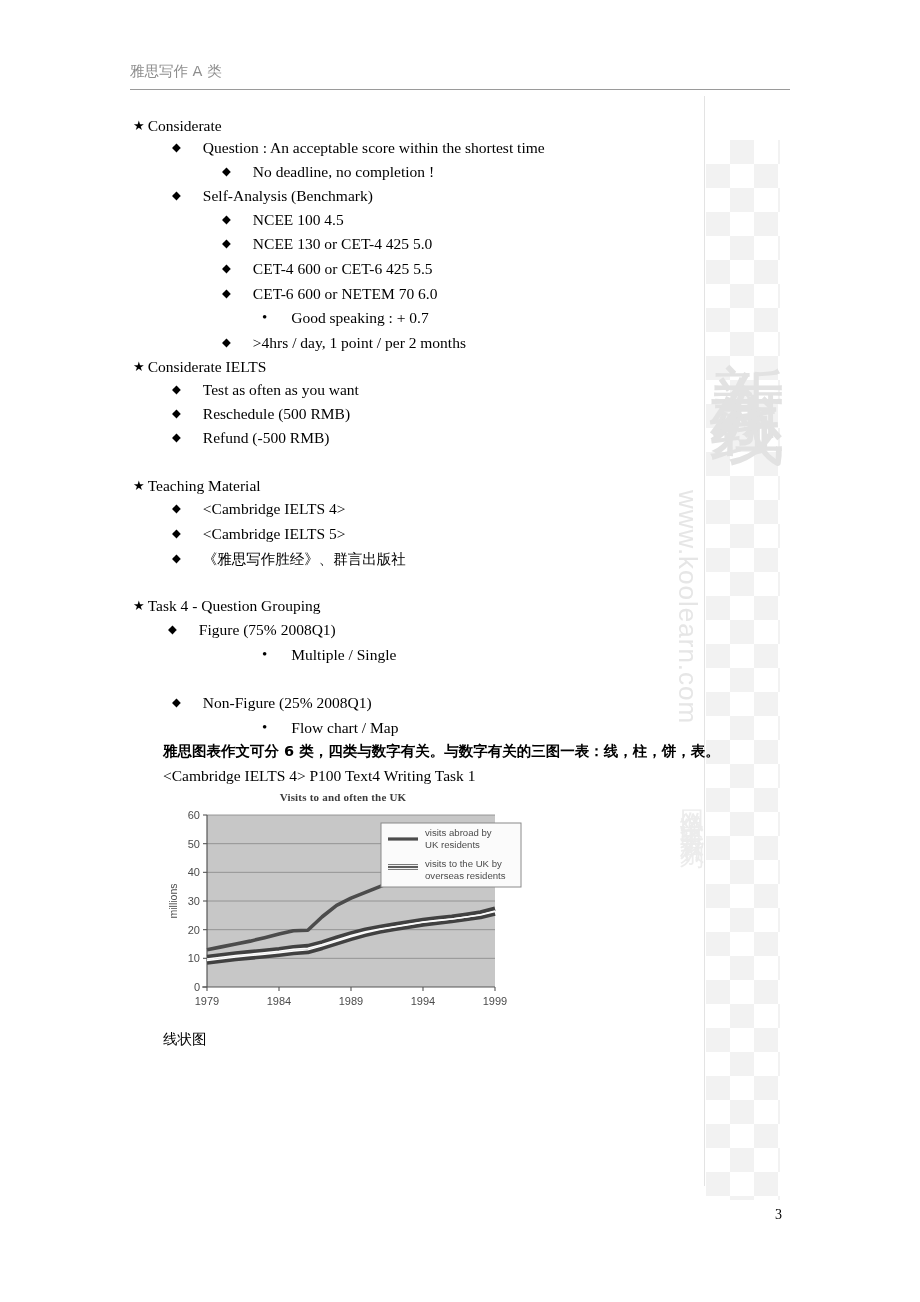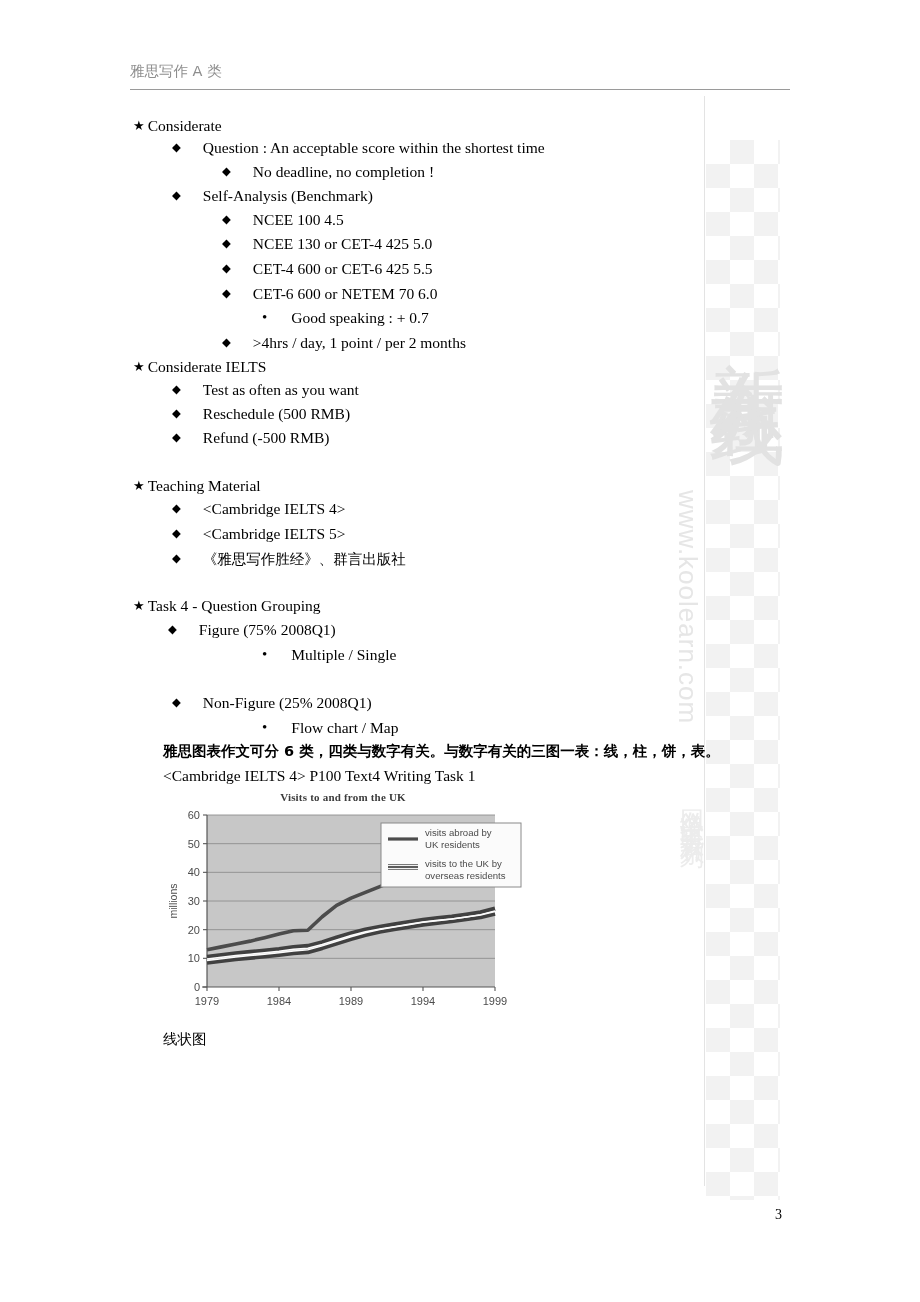--- a/index.html
+++ b/index.html
@@ -124,21 +124,21 @@
     <div class="line" style="left: 168px; top: 622px;"><span class="bullet b-diamond" style="margin-right: 22px;">◆</span><span>Figure (75% 2008Q1)</span></div>
     <div class="line" style="left: 262px; top: 647px;"><span class="bullet b-dot" style="margin-right: 24px;">•</span><span>Multiple / Single</span></div>
     <div class="line" style="left: 172px; top: 695px;"><span class="bullet b-diamond" style="margin-right: 22px;">◆</span><span>Non-Figure (25% 2008Q1)</span></div>
     <div class="line" style="left: 262px; top: 720px;"><span class="bullet b-dot" style="margin-right: 24px;">•</span><span>Flow chart / Map</span></div>
     <div class="line cjk" style="left: 163px; top: 744px; font-weight: bold;">雅思图表作文可分 6 类，四类与数字有关。与数字有关的三图一表：线，柱，饼，表。</div>
     <div class="line" style="left: 163px; top: 768px;">&lt;Cambridge IELTS 4&gt; P100    Text4    Writing Task 1</div>
     <div class="line cjk" style="left: 163px; top: 1032px;">线状图</div>
   </div>
 
 <div class="chart-box">
-  <div class="chart-title">Visits to and from the UK</div>
+  <div class="chart-title">Visits to and often the UK</div>
   <svg class="chart-svg" id="chartSvg" width="360" height="224">
       <rect x="44" y="24" width="288" height="172" fill="#c9c9c9"></rect>
       <line x1="44" y1="167.33333333333334" x2="332" y2="167.33333333333334" stroke="#8e8e8e" stroke-width="0.9"></line>
       <line x1="44" y1="138.66666666666669" x2="332" y2="138.66666666666669" stroke="#8e8e8e" stroke-width="0.9"></line>
       <line x1="44" y1="110" x2="332" y2="110" stroke="#8e8e8e" stroke-width="0.9"></line>
       <line x1="44" y1="81.33333333333334" x2="332" y2="81.33333333333334" stroke="#8e8e8e" stroke-width="0.9"></line>
       <line x1="44" y1="52.66666666666666" x2="332" y2="52.66666666666666" stroke="#8e8e8e" stroke-width="0.9"></line>
       <line x1="44" y1="24" x2="332" y2="24" stroke="#8e8e8e" stroke-width="0.9"></line>
       <line x1="44" y1="24" x2="44" y2="196" stroke="#555" stroke-width="1.2"></line>
       <line x1="39" y1="196" x2="332" y2="196" stroke="#555" stroke-width="1.2"></line>

